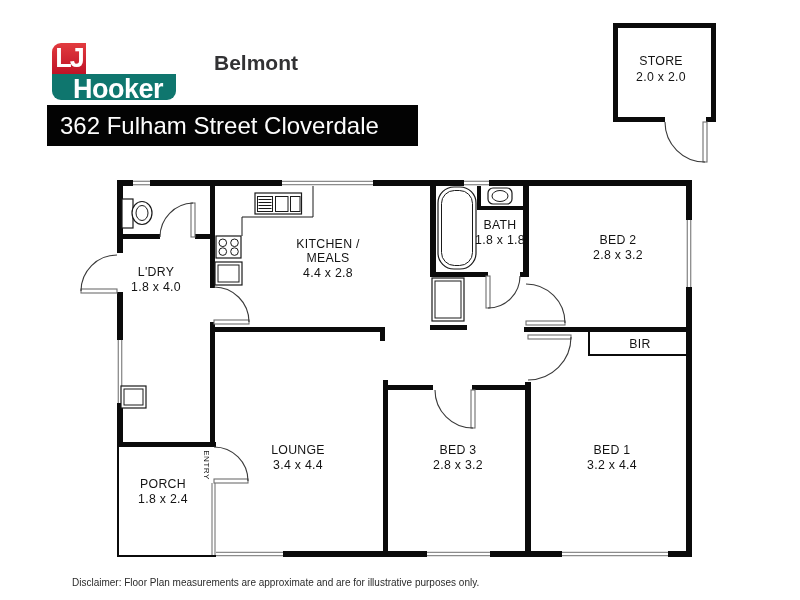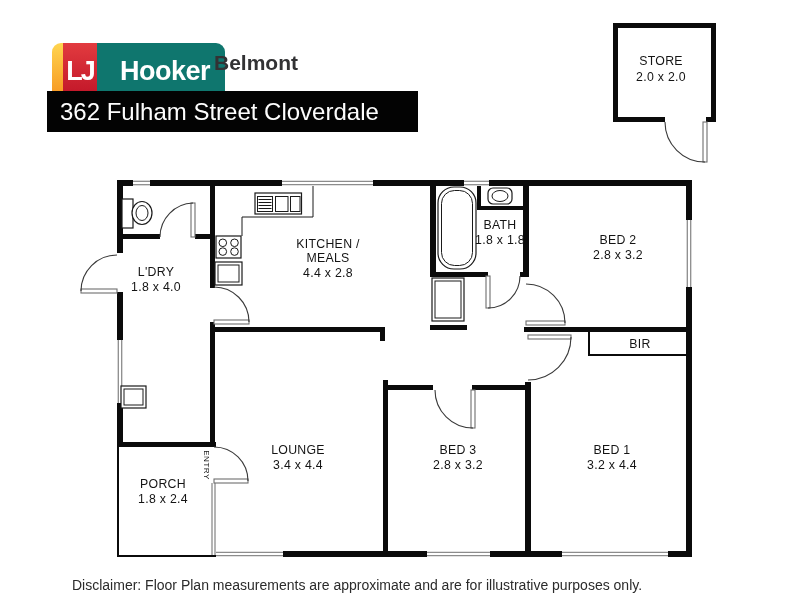--- a/index.html
+++ b/index.html
@@ -1,35 +1,35 @@
 <!DOCTYPE html>
 <html><head>
 <meta charset="utf-8">
 <style>
   html,body{margin:0;padding:0;background:#fff;}
   body{width:800px;height:600px;position:relative;overflow:hidden;
        font-family:"Liberation Sans",sans-serif;}
   .page{position:absolute;inset:0;background:#fff;}
 
   
-  .logo{position:absolute;left:52px;top:43px;width:173px;height:57px;
-        display:flex;border-radius:9px;overflow:hidden;}
+  .logo{position:absolute;left:52px;top:43px;width:124px;height:57px;
+        display:flex;border-radius:9px;overflow:hidden;flex-direction:column;}
   .logo-yellow{width:11px;background:linear-gradient(#ffd54f,#f6921e);}
   .logo-red{width:34px;background:linear-gradient(#e23b3f,#bf1327);
             display:flex;align-items:center;justify-content:center;
             color:#fff;font-weight:bold;font-size:27px;letter-spacing:-2px;}
   .logo-dark{flex:1;background:#0f766e;display:flex;align-items:center;
              justify-content:center;color:#fff;font-weight:bold;font-size:27px;
              letter-spacing:-.5px;padding-left:8px;}
   .office{position:absolute;left:214px;top:51px;font-size:21px;font-weight:bold;
           color:#323234;}
-  .address-bar{position:absolute;left:47px;top:91px;width:371px;height:41px;
+  .address-bar{position:absolute;left:47px;top:105px;width:371px;height:41px;
                background:#030303;color:#fdfdfd;display:flex;align-items:center;
                padding-left:13px;box-sizing:border-box;font-size:24px;}
-  .disclaimer{position:absolute;left:72px;top:577px;font-size:14px;color:#2b2b2b;}
+  .disclaimer{position:absolute;left:72px;top:577px;font-size:10px;color:#2b2b2b;}
 
   
   svg{position:absolute;left:0;top:0;}
   .wall{fill:#0b0b0b;}
   .thinwall{fill:#0b0b0b;}
   .win-bg{fill:#ffffff;}
   .win-line{stroke:#8c8c8c;stroke-width:1.3;}
   .fix{fill:#ffffff;stroke:#1a1a1a;stroke-width:1.2;}
   .fix2{fill:none;stroke:#1a1a1a;stroke-width:1;}
   .leaf{fill:#ffffff;stroke:#6e6e6e;stroke-width:1.1;}

